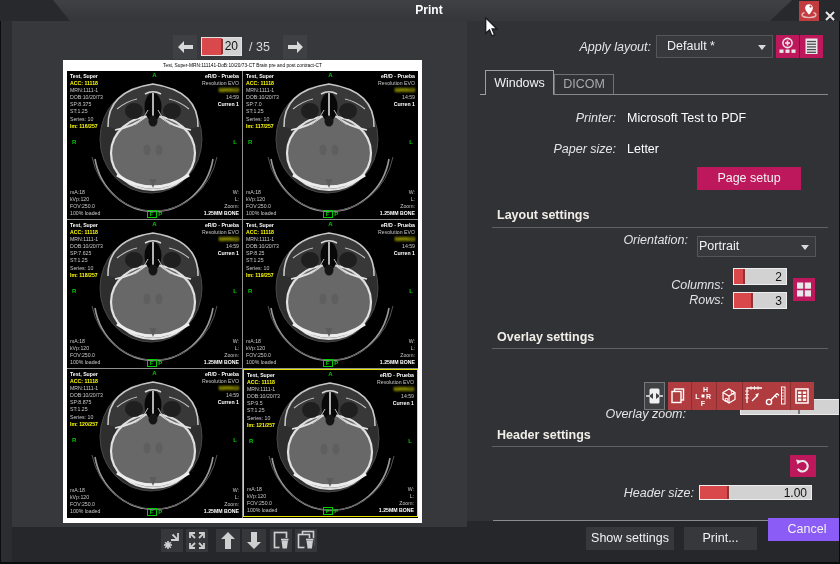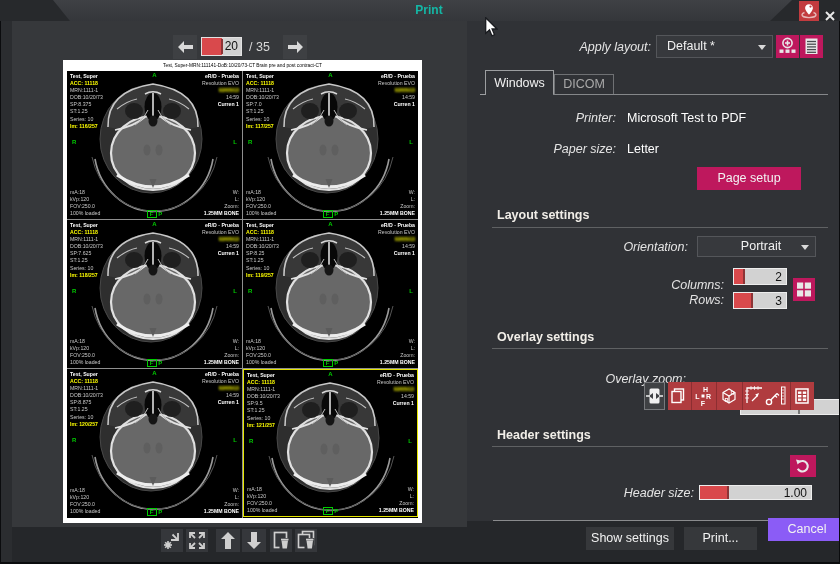--- a/index.html
+++ b/index.html
@@ -3,21 +3,21 @@
 <meta charset="utf-8">
 <style>
 * { margin:0; padding:0; box-sizing:border-box; }
 html,body { width:840px; height:564px; overflow:hidden; }
 body { font-family:"Liberation Sans", sans-serif; }
 #root { position:absolute; left:0; top:0; width:840px; height:564px; background:#36383b; overflow:hidden; }
 .abs { position:absolute; }
 #titlebar { left:0; top:0; width:840px; height:21px; background:#27292c; }
 #titleband { left:0; top:0; width:840px; height:21px; background:linear-gradient(#3f4145,#34363a);
   clip-path:polygon(53px 0, 792px 0, 770px 21px, 70px 21px); }
-#title { left:0; top:3px; width:840px; text-align:center; color:#14b8a6; font-size:12px; font-weight:bold;padding-left:18px; }
+#title { left:0; top:3px; width:840px; text-align:center; color:#ffffff; font-size:12px; font-weight:bold;padding-left:18px; }
 #pinbtn { left:799px; top:1px; width:20px; height:20px; background:#c23b3f; }
 #closex { left:825px; top:7px; width:10px; height:10px; }
 #leftstrip { left:1px; top:21px; width:11px; height:541px; background:#2b2d30; }
 #previewpane { left:12px; top:21px; width:455px; height:541px; background:#36383b; }
 #prevbottom { left:12px; top:527px; width:455px; height:35px; background:#25272a; }
 #rightpane { left:467px; top:21px; width:372px; height:541px; background:#303236; }
 #rightbottom { left:467px; top:521px; width:372px; height:41px; background:#25272a; }
 .navbtn { width:24px; height:24px; background:#3e4043; text-align:center; }
 .navbtn svg { margin-top:6px; }
 #navfield { left:201px; top:37px; width:41px; height:19px; background:#d2d2d2; border:1px solid #e2e2e2; }
@@ -488,22 +488,22 @@
   <div class="abs" style="left:553px; top:94px; width:275px; height:1px; background:#85878a;"></div>
 
   <div class="abs rlabel" style="left:516px; top:111px; width:100px;">Printer:</div>
   <div class="abs label" style="left:627px; top:111px; color:#fff;">Microsoft Test to PDF</div>
   <div class="abs rlabel" style="left:516px; top:142px; width:100px;">Paper size:</div>
   <div class="abs label" style="left:627px; top:142px; color:#fff;">Letter</div>
   <div class="abs btn" style="left:697px; top:167px; width:104px; height:23px; line-height:22px;">Page setup</div>
 
   <div class="abs heading" style="left:497px; top:208px;">Layout settings</div>
   <div class="abs sep" style="left:492px; top:227px; width:336px;"></div>
-  <div class="abs rlabel" style="left:588px; top:240px; width:100px;">Orientation:</div>
-  <div class="abs dd" style="left:697px; top:236px; width:119px; height:21px; line-height:19px; padding-left:9px;text-align:center;">Portrait<div class="caret" style="right:6px; top:8px;"></div></div>
+  <div class="abs rlabel" style="left:588px; top:233px; width:100px;">Orientation:</div>
+  <div class="abs dd" style="left:697px; top:236px; width:119px; height:21px; line-height:19px; padding-left:1px;">Portrait<div class="caret" style="right:6px; top:8px;"></div></div>
   <div class="abs rlabel" style="left:624px; top:278px; width:100px;">Columns:</div>
   <div class="abs spin" style="left:733px; top:268px; width:54px; height:17px;">
       <div class="red" style="width:10px;"></div>
       <div class="tick" style="left:9px;"></div>
       <div class="val" style="top:1px;">2</div>
     </div>
   <div class="abs rlabel" style="left:624px; top:293px; width:100px;">Rows:</div>
   <div class="abs spin" style="left:733px; top:292px; width:54px; height:17px;">
       <div class="red" style="width:18px;"></div>
       <div class="tick" style="left:17px;"></div>
@@ -513,21 +513,21 @@
         <g fill="#e8e8e8">
           <rect x="4" y="4.5" width="6.2" height="6.2"></rect>
           <rect x="11.8" y="4.5" width="6.2" height="6.2"></rect>
           <rect x="4" y="12.3" width="6.2" height="6.2"></rect>
           <rect x="11.8" y="12.3" width="6.2" height="6.2"></rect>
         </g>
       </svg></div>
 
   <div class="abs heading" style="left:497px; top:330px;">Overlay settings</div>
   <div class="abs sep" style="left:492px; top:348px; width:336px;"></div>
-  <div class="abs rlabel" style="left:586px; top:340px; width:100px;margin-top:32px;">Overlay zoom:</div>
+  <div class="abs rlabel" style="left:586px; top:375px; width:100px;margin-top:32px;">Overlay zoom:</div>
   <div class="abs spin" style="left:740px; top:359px; width:131px; height:16px;margin-top:40px;">
       <div class="tick" style="left:57px; background:#777;"></div>
       <div class="val" style="top:1px;">0.00</div>
     </div>
   <div class="abs" id="ribtns"></div>
 
   <div class="abs heading" style="left:497px; top:428px;">Header settings</div>
   <div class="abs sep" style="left:492px; top:446px; width:336px;"></div>
   <div class="abs btn" style="left:790px; top:455px; width:26px; height:22px;"><svg width="26" height="22" viewBox="0 0 26 22">
         <path d="M9 7.2 A5.3 5.3 0 1 1 7.8 13.8" fill="none" stroke="#e8e8e8" stroke-width="2.1"></path>

